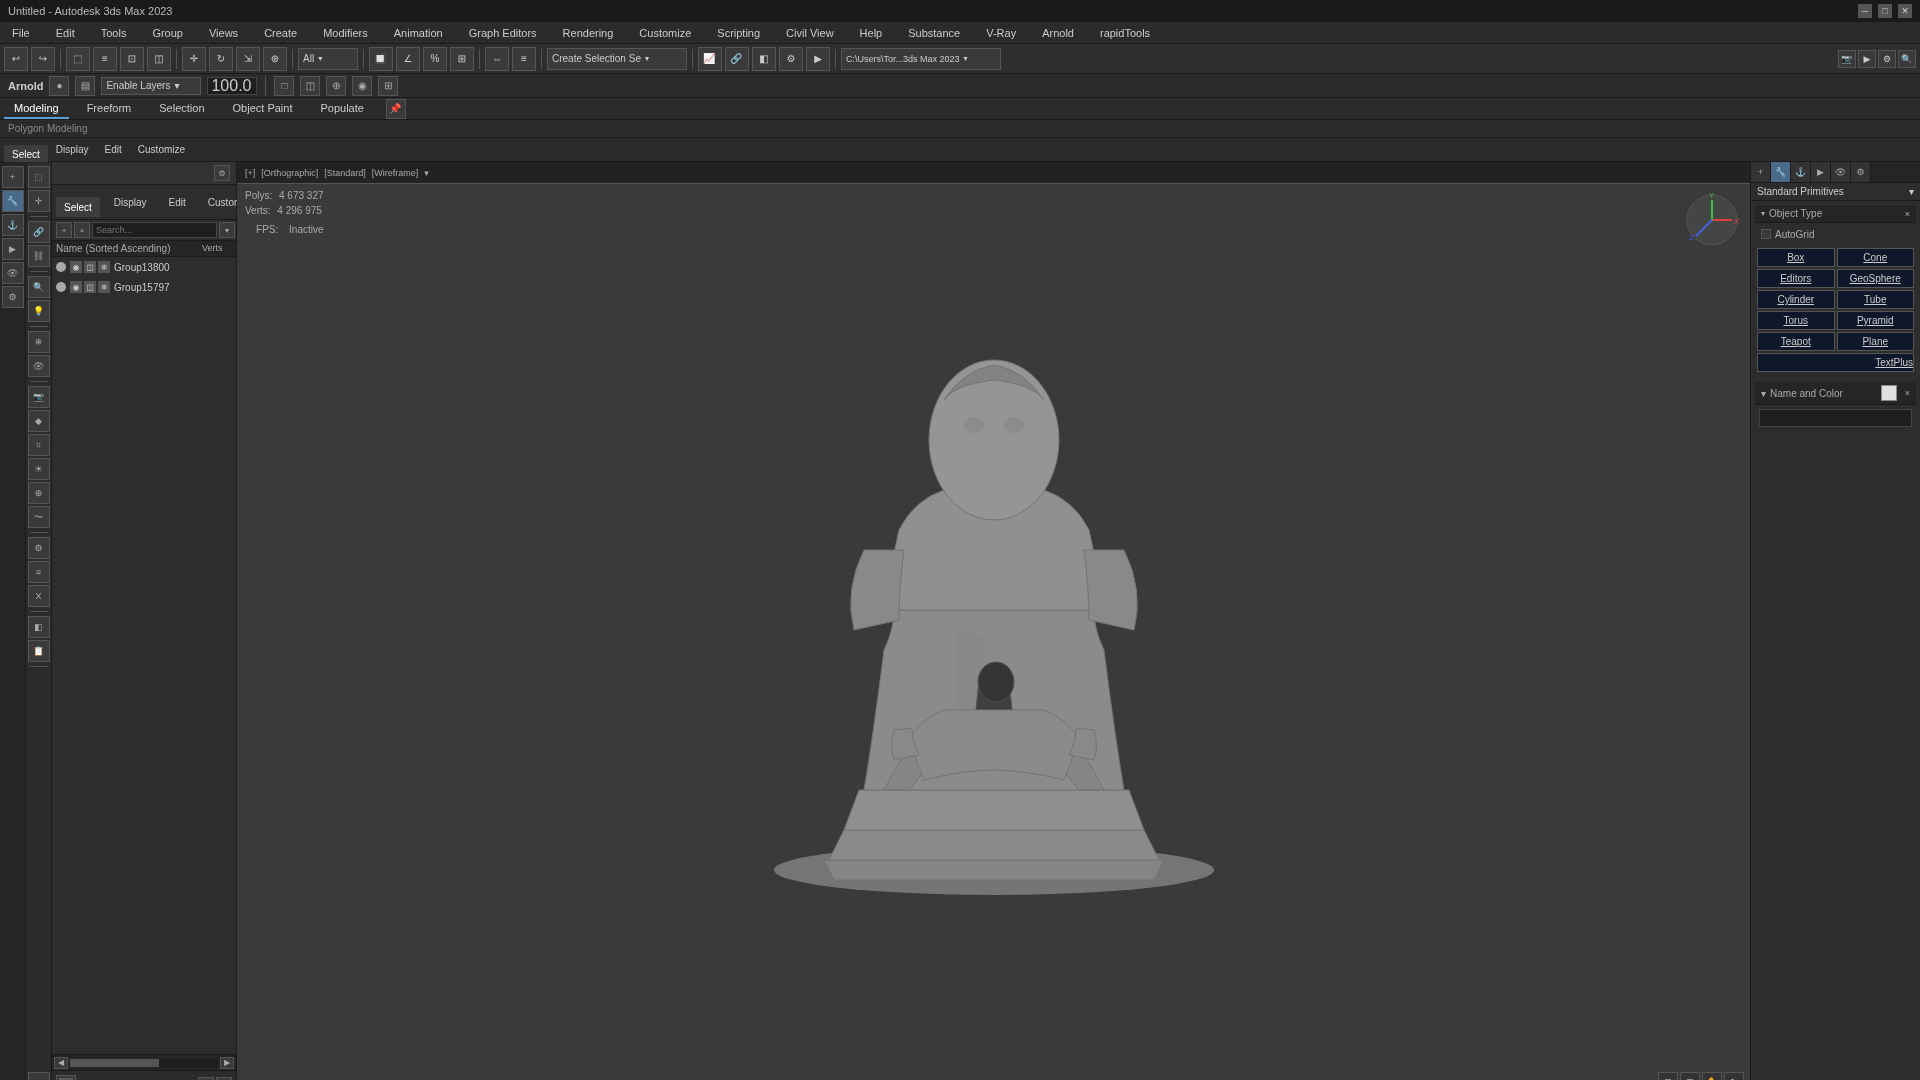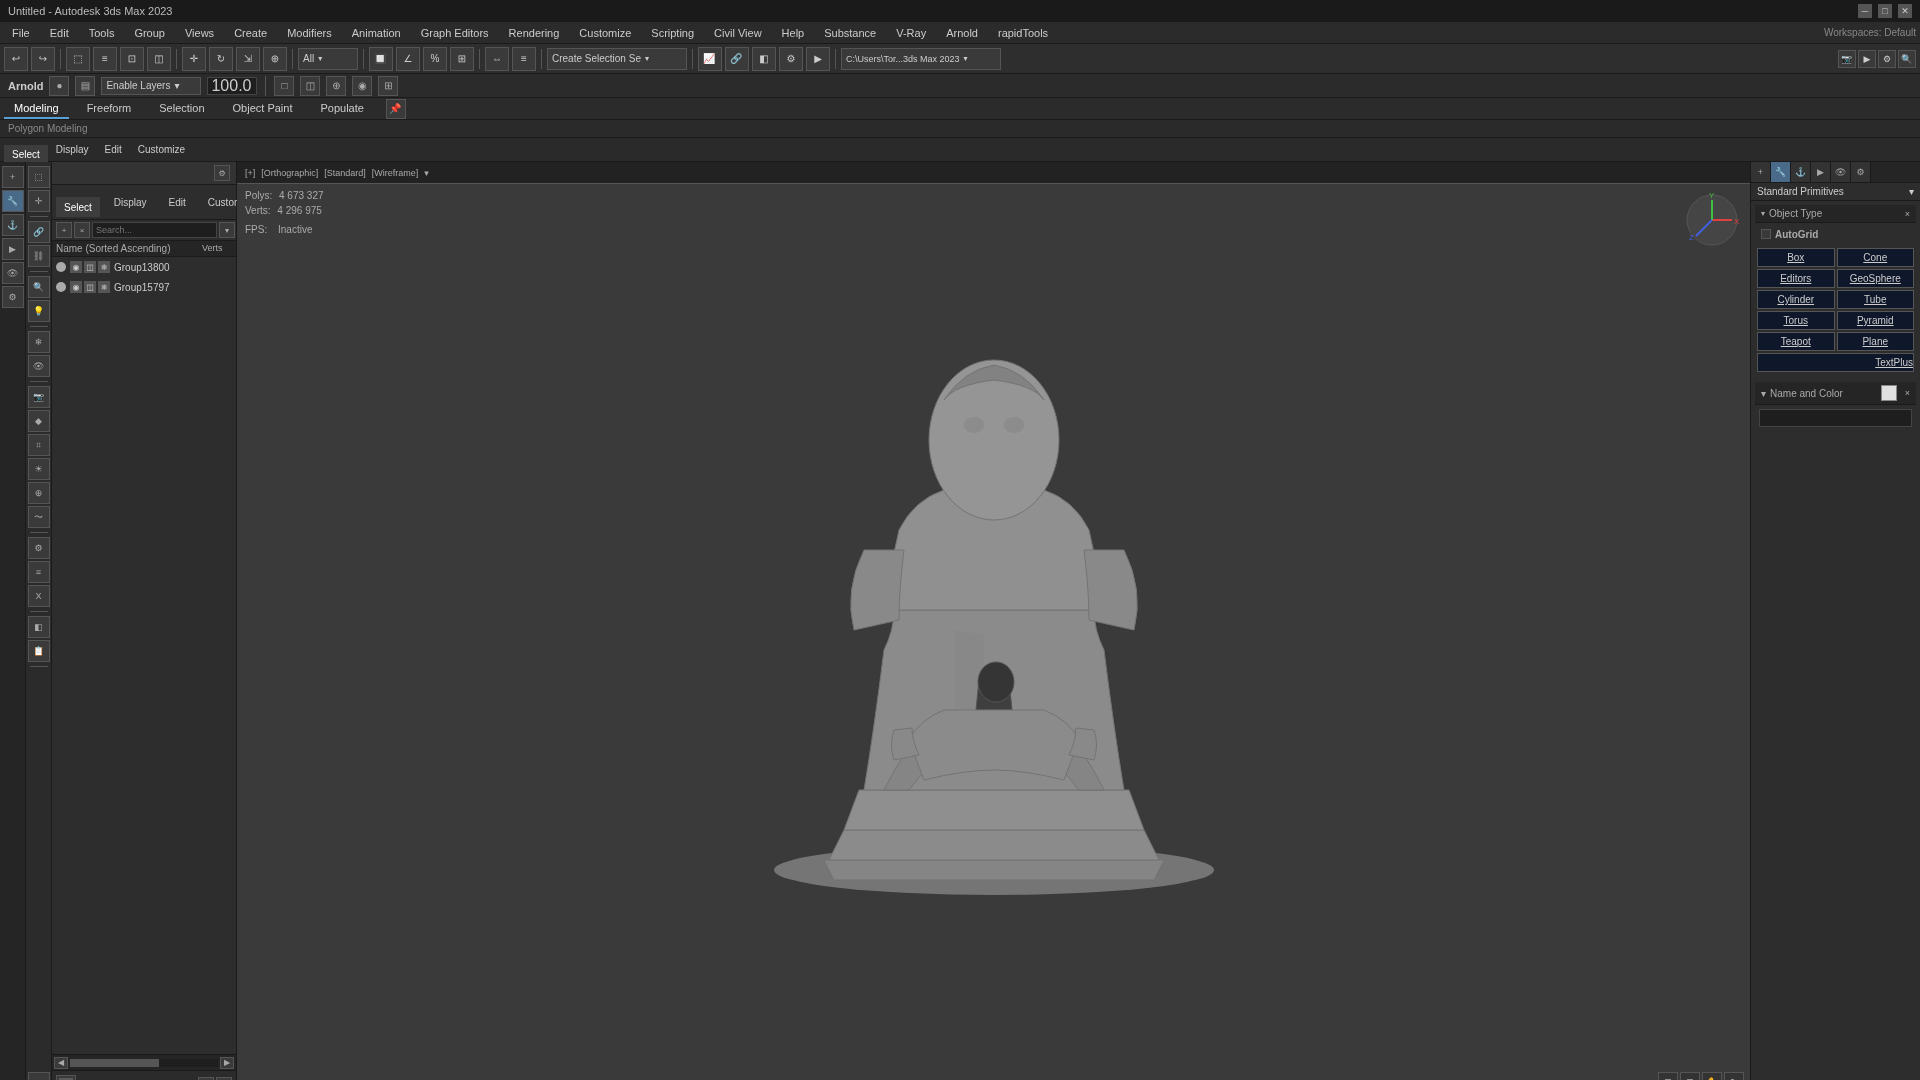--- a/index.html
+++ b/index.html
@@ -36,21 +36,21 @@
     }
 
     
     #menu-bar {
       width: 100%;
       height: 22px;
       background: #2b2b2b;
       display: flex;
       align-items: center;
       padding: 0 4px;
-      gap: 4px;
+      gap: 10px;
       border-bottom: 1px solid #1a1a1a;
     }
     .menu-item {
       padding: 2px 8px;
       color: #ccc;
       font-size: 11px;
       cursor: pointer;
       height: 20px;
       display: flex;
       align-items: center;
@@ -347,21 +347,20 @@
       text-align: center;
       cursor: pointer;
       text-decoration: underline;
     }
     .autogrid-row {
       display: flex;
       gap: 4px;
       padding: 2px 4px;
       font-size: 10px;
       color: #aaa;
-      font-weight: bold;
     }
     .autogrid-cb {
       width: 10px; height: 10px;
       border: 1px solid #555;
       background: #3a3a3a;
     }
     .name-color-header {
       display: flex; align-items: center; gap: 4px;
       padding: 3px 6px;
       background: #252525;
@@ -468,23 +467,20 @@
   <span class="menu-item">Graph Editors</span>
   <span class="menu-item">Rendering</span>
   <span class="menu-item">Customize</span>
   <span class="menu-item">Scripting</span>
   <span class="menu-item">Civil View</span>
   <span class="menu-item">Help</span>
   <span class="menu-item">Substance</span>
   <span class="menu-item">V-Ray</span>
   <span class="menu-item">Arnold</span>
   <span class="menu-item">rapidTools</span>
-  <div style="flex:1;display:flex;justify-content:flex-end;align-items:center;gap:6px;">
-    <span style="color:#888;font-size:10px;">Workspaces: Default</span>
-  </div>
 </div>
 
 <div id="main-toolbar">
   <button class="tb-btn" title="Undo">↩</button>
   <button class="tb-btn" title="Redo">↪</button>
   <div class="tb-separator"></div>
   <button class="tb-btn">⬚</button>
   <button class="tb-btn">≡</button>
   <button class="tb-btn">⊡</button>
   <button class="tb-btn">◫</button>
@@ -685,21 +681,21 @@
 
       <div id="viewport-stats">
         <div>
           <span>Polys:</span>
           <span style="margin-left:4px;">4 673 327</span>
         </div>
         <div>
           <span>Verts:</span>
           <span style="margin-left:4px;">4 296 975</span>
         </div>
-        <div style="margin-top:4px;">
+        <div style="margin-top:4px;text-align:right;">
           <span>FPS:</span>
           <span style="margin-left:8px;">Inactive</span>
         </div>
       </div>
 
       <div id="viewport-gizmo">
         <svg width="60" height="60">
           <circle cx="30" cy="30" r="25" fill="rgba(80,80,80,0.5)" stroke="#555" stroke-width="1"></circle>
           <line x1="30" y1="30" x2="50" y2="30" stroke="#e04040" stroke-width="2"></line>
           <text x="52" y="34" fill="#e04040" font-size="8">X</text>

